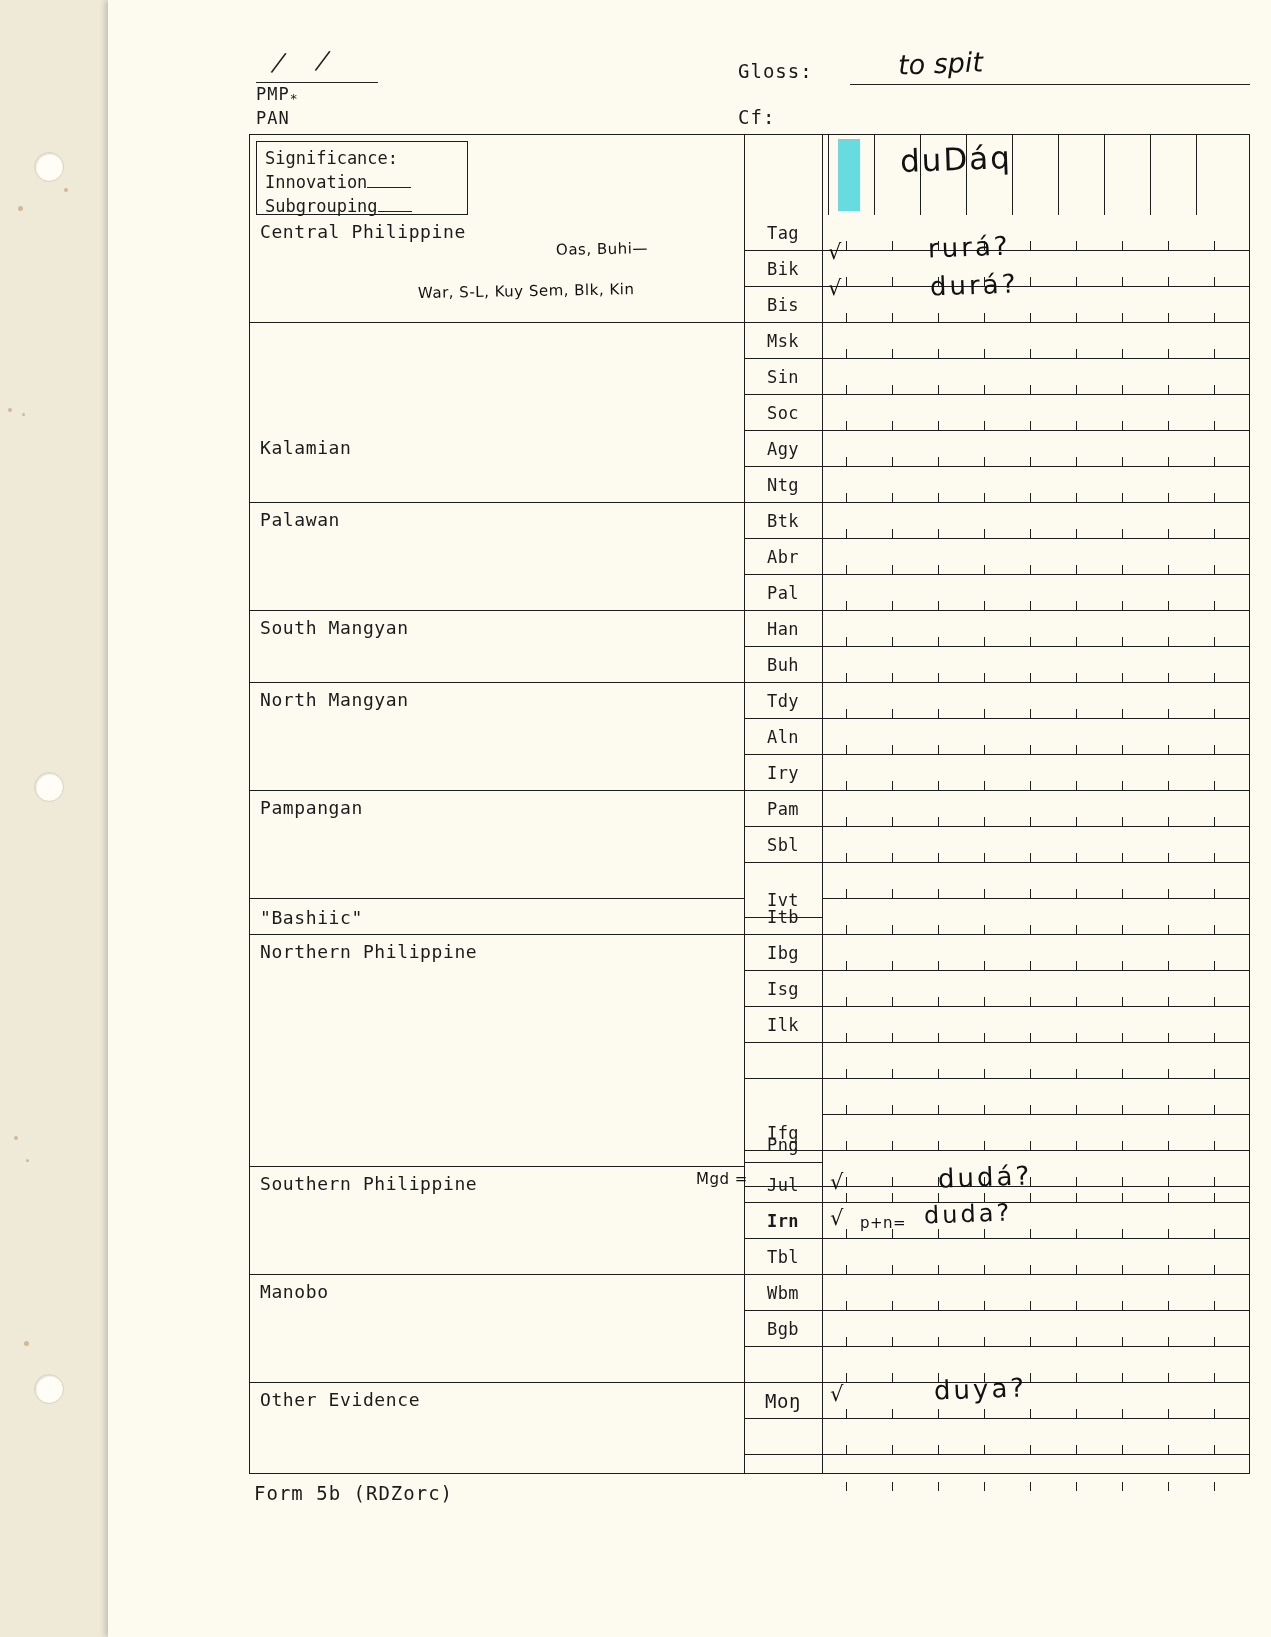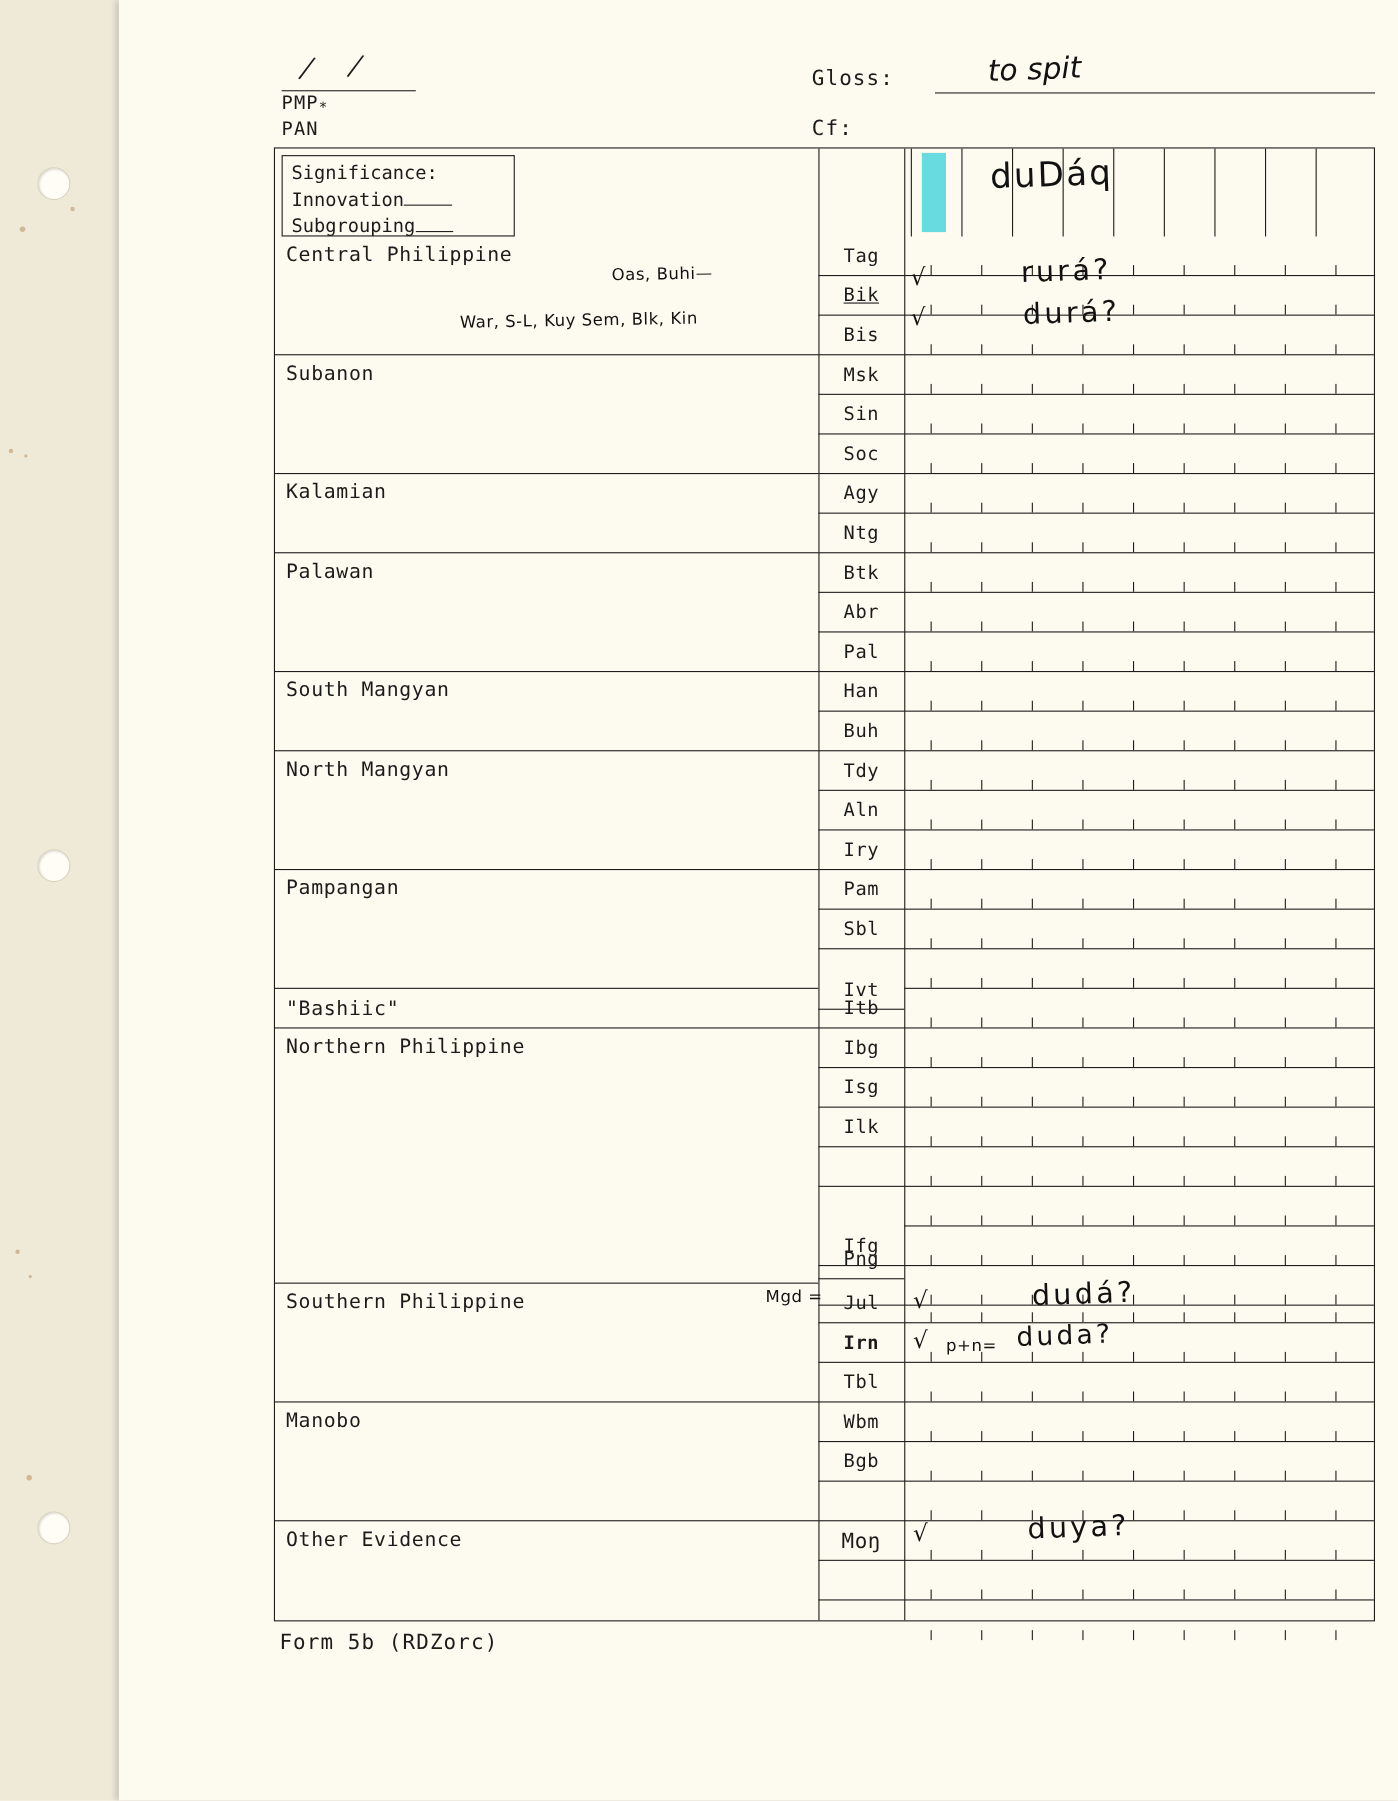--- a/index.html
+++ b/index.html
@@ -178,34 +178,33 @@
       <div class="c" style="left:190px;"></div>
       <div class="c" style="left:236px;"></div>
       <div class="c" style="left:282px;"></div>
       <div class="c" style="left:328px;"></div>
       <div class="c" style="left:374px;"></div>
       <div id="hl-teal"></div>
       <div id="hdr-word" class="hw rot">duDáq</div>
     </div>
 
     <div class="grp" style="top:80px;height:108px;"><span>Central Philippine</span></div>
-    <div class="grp" style="top:188px;height:108px;"><span>Subanon</span></div>
     <div class="grp" style="top:296px;height:72px;"><span>Kalamian</span></div>
     <div class="grp" style="top:368px;height:108px;"><span>Palawan</span></div>
     <div class="grp" style="top:548px;height:108px;"><span>North Mangyan</span></div>
     <div class="grp" style="top:476px;height:72px;"><span>South Mangyan</span></div>
     <div class="grp" style="top:656px;height:108px;"><span>Pampangan</span></div>
     <div class="grp" style="top:764px;height:36px;padding-top:8px;"><span>"Bashiic"</span></div>
     <div class="grp" style="top:800px;height:232px;"><span>Northern Philippine</span></div>
     <div class="grp" style="top:1032px;height:108px;"><span>Southern Philippine</span></div>
     <div class="grp" style="top:1140px;height:108px;"><span>Manobo</span></div>
     <div class="grp" style="top:1248px;height:90px;border-bottom:none;"><span>Other Evidence</span></div>
 
     <div class="abbr" style="top:80px;">Tag</div>
-    <div class="abbr" style="top:116px;text-decoration:underline;">Bik</div>
+    <div class="abbr" style="top:116px;">Bik</div>
     <div class="abbr" style="top:152px;">Bis</div>
     <div class="abbr" style="top:188px;">Msk</div>
     <div class="abbr" style="top:224px;">Sin</div>
     <div class="abbr" style="top:260px;">Soc</div>
     <div class="abbr" style="top:296px;">Agy</div>
     <div class="abbr" style="top:332px;">Ntg</div>
     <div class="abbr" style="top:368px;">Btk</div>
     <div class="abbr" style="top:404px;">Abr</div>
     <div class="abbr" style="top:440px;">Pal</div>
     <div class="abbr" style="top:476px;">Han</div>

